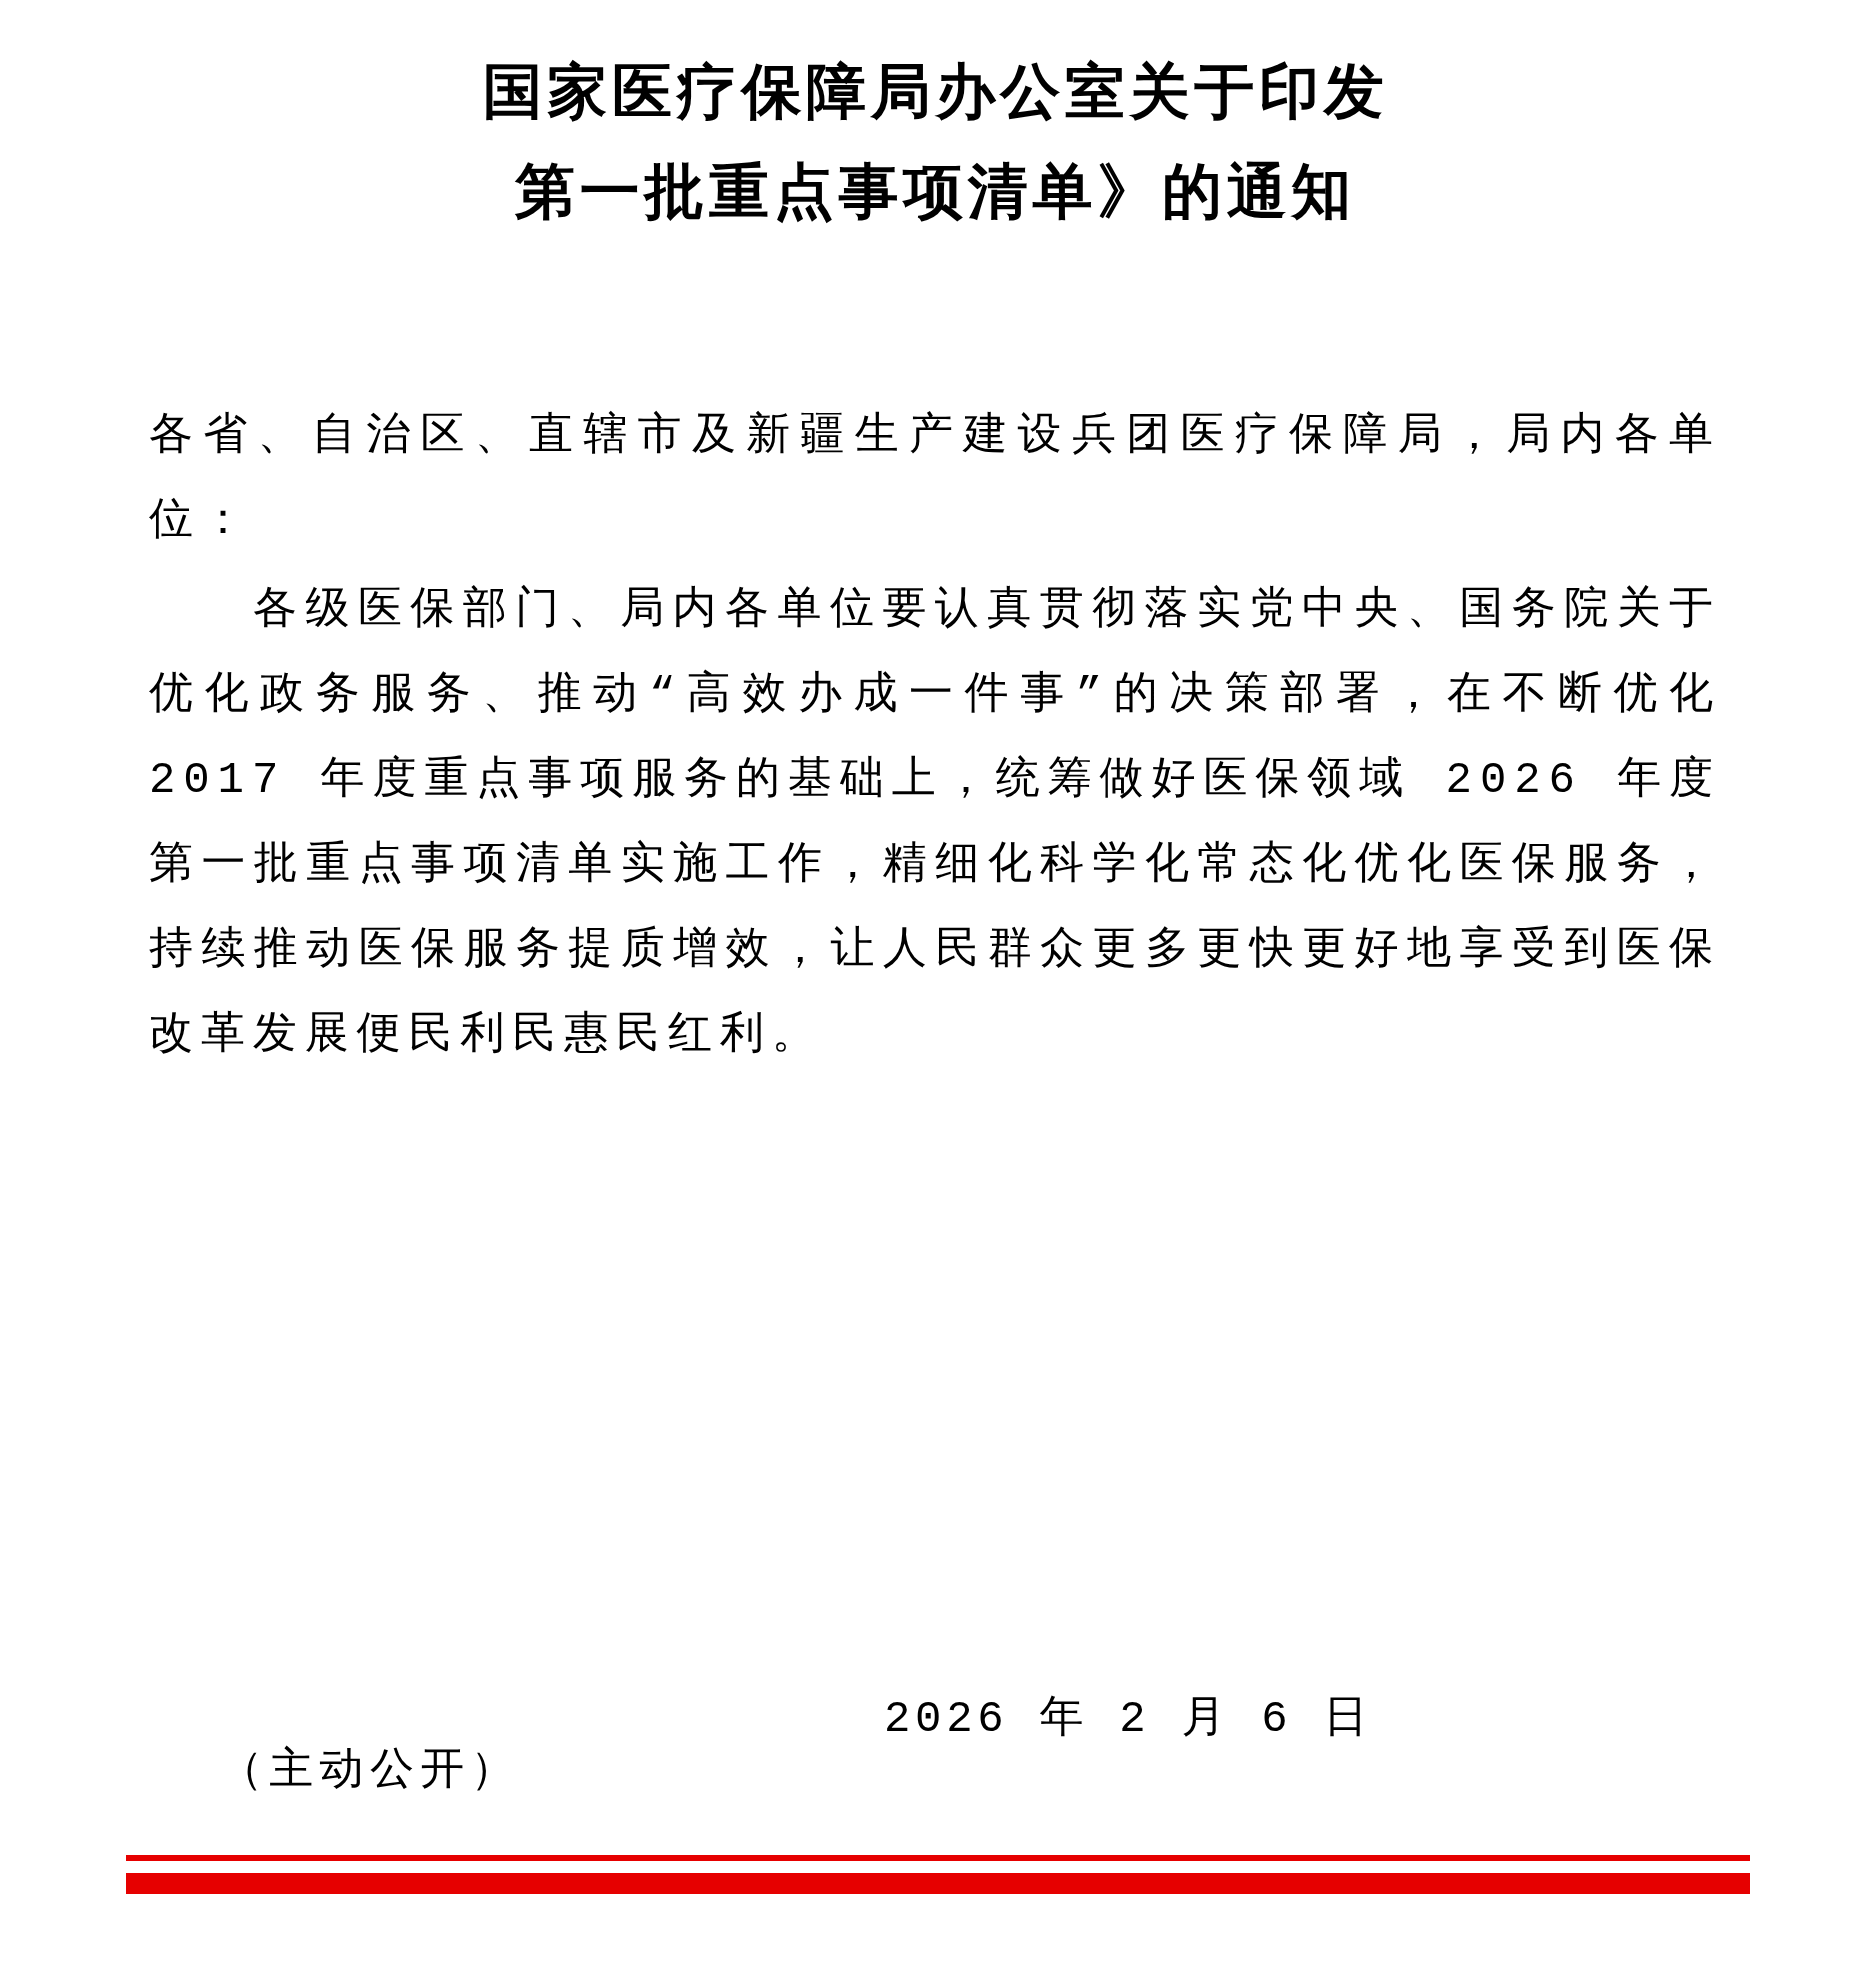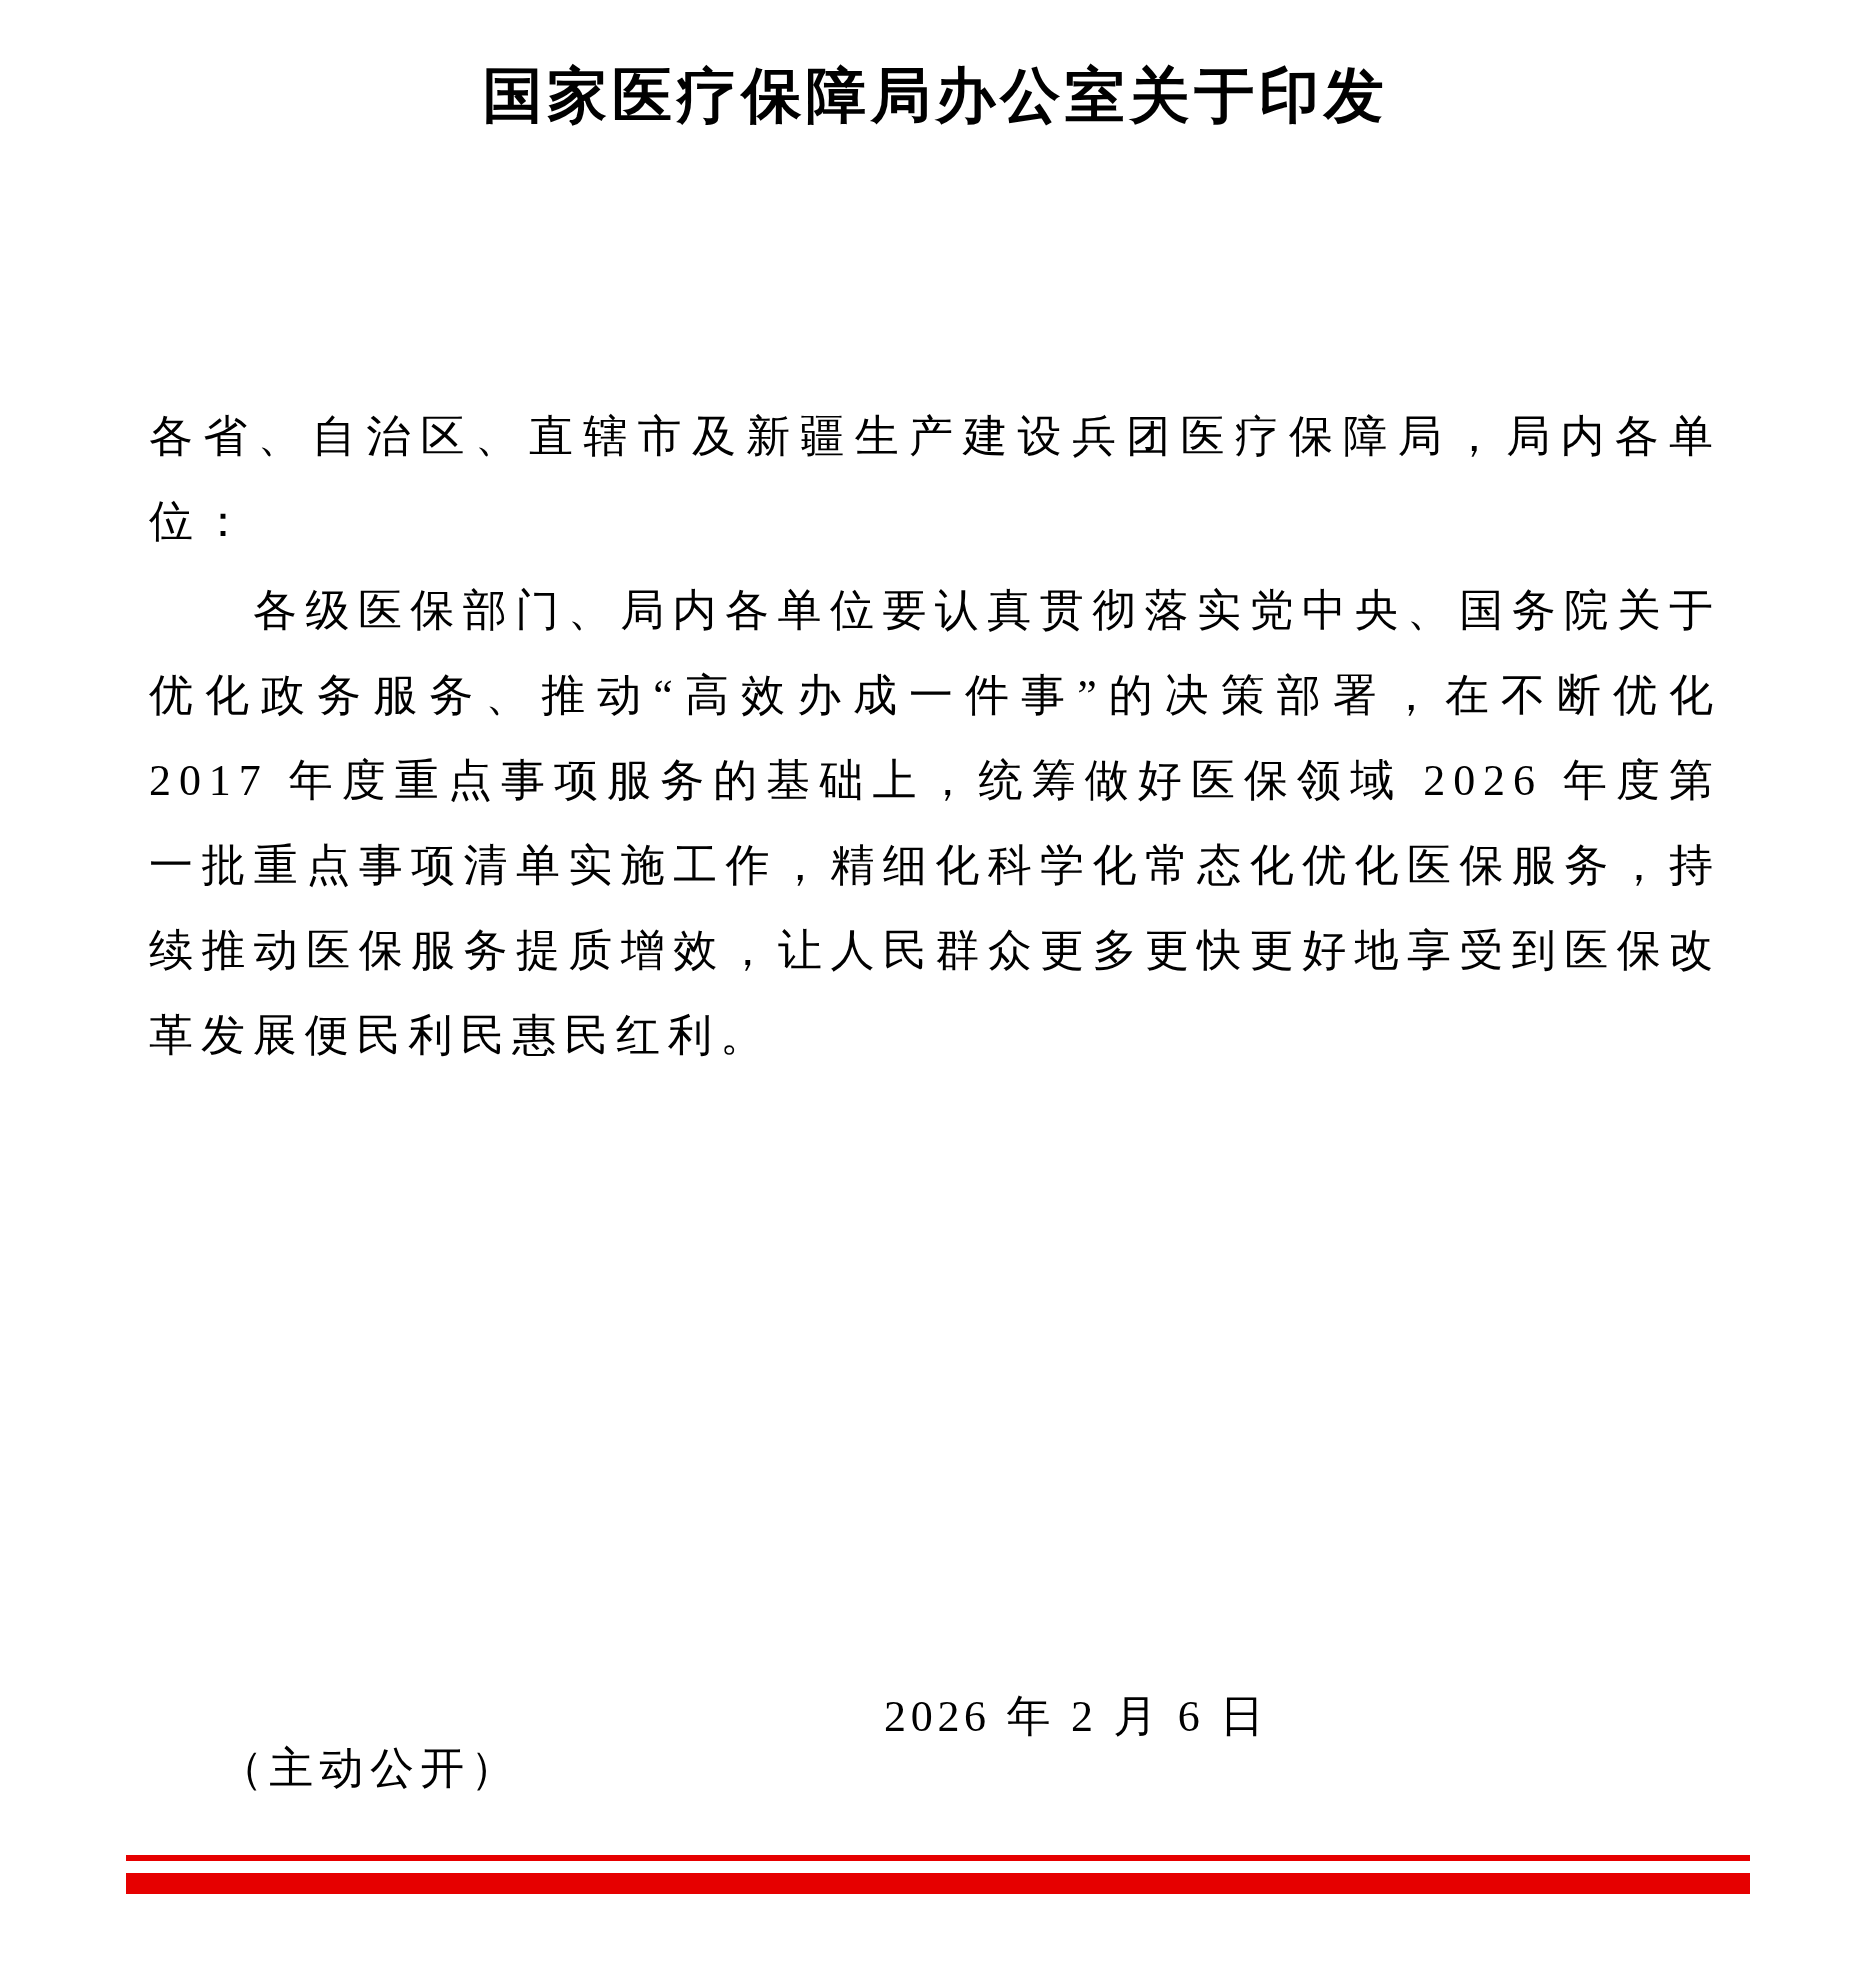--- a/index.html
+++ b/index.html
@@ -6,21 +6,21 @@
     margin: 0;
     padding: 0;
     background: #ffffff;
   }
   .page {
     position: relative;
     width: 1871px;
     height: 1922px;
     background: #ffffff;
     color: #000000;
-    font-family: Liberation Serif, serif;
+    font-family: Liberation Mono, monospace;
     overflow: hidden;
   }
   .title-block {
     position: absolute;
     top: 46px;
     left: 0;
     width: 100%;
     text-align: center;
     font-weight: bold;
     font-size: 60px;
@@ -87,20 +87,21 @@
     height: 21px;
   }
 </style>
 </head>
 <body>
 
 <div class="page">
 
   <div class="title-block">
     <div class="title-line">国家医疗保障局办公室关于印发</div>
+    <div class="title-line">第一批重点事项清单》的通知</div>
   </div>
 
   <div class="body-block">
     <p class="salutation">各省、自治区、直辖市及新疆生产建设兵团医疗保障局，局内各单位：</p>
     <p>各级医保部门、局内各单位要认真贯彻落实党中央、国务院关于优化政务服务、推动“高效办成一件事”的决策部署，在不断优化 2017 年度重点事项服务的基础上，统筹做好医保领域 2026 年度第一批重点事项清单实施工作，精细化科学化常态化优化医保服务，持续推动医保服务提质增效，让人民群众更多更快更好地享受到医保改革发展便民利民惠民红利。</p>
   </div>
 
 
   <div class="issue-date">2026 年 2 月 6 日</div>
 

